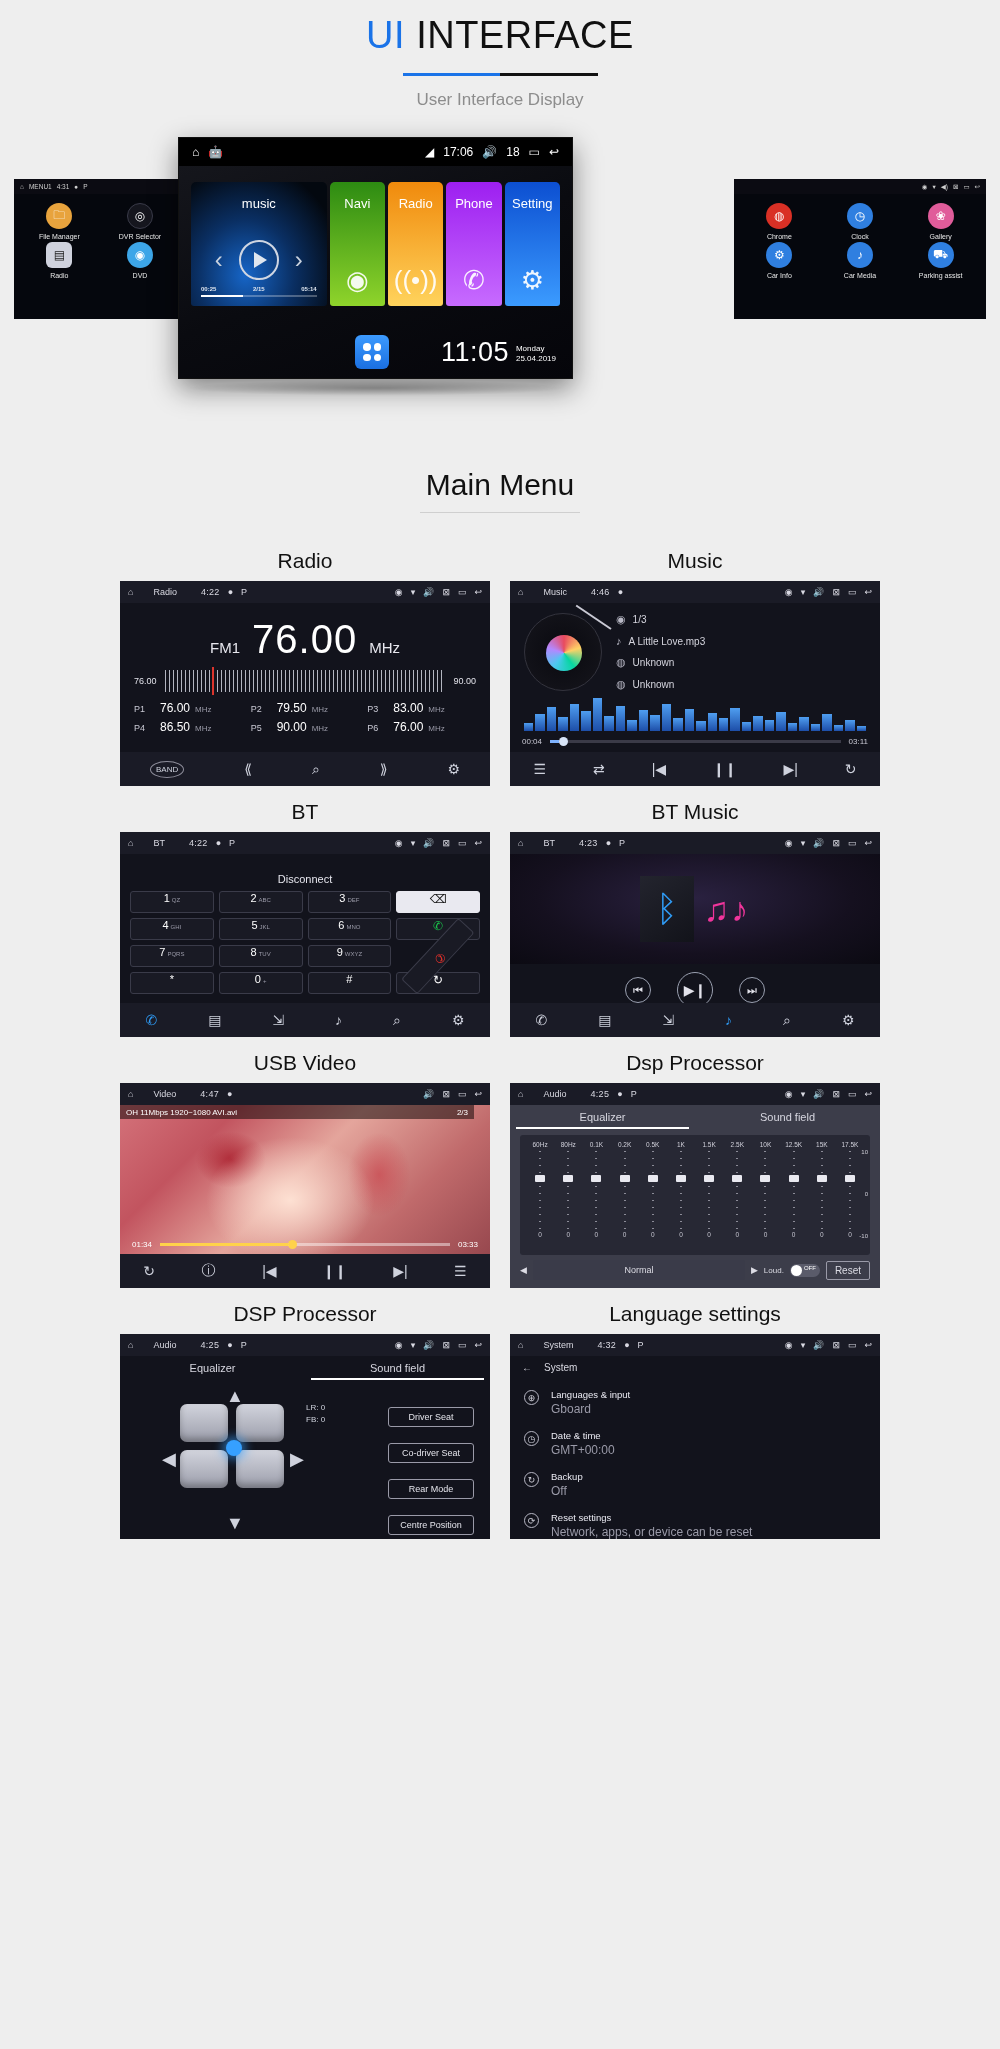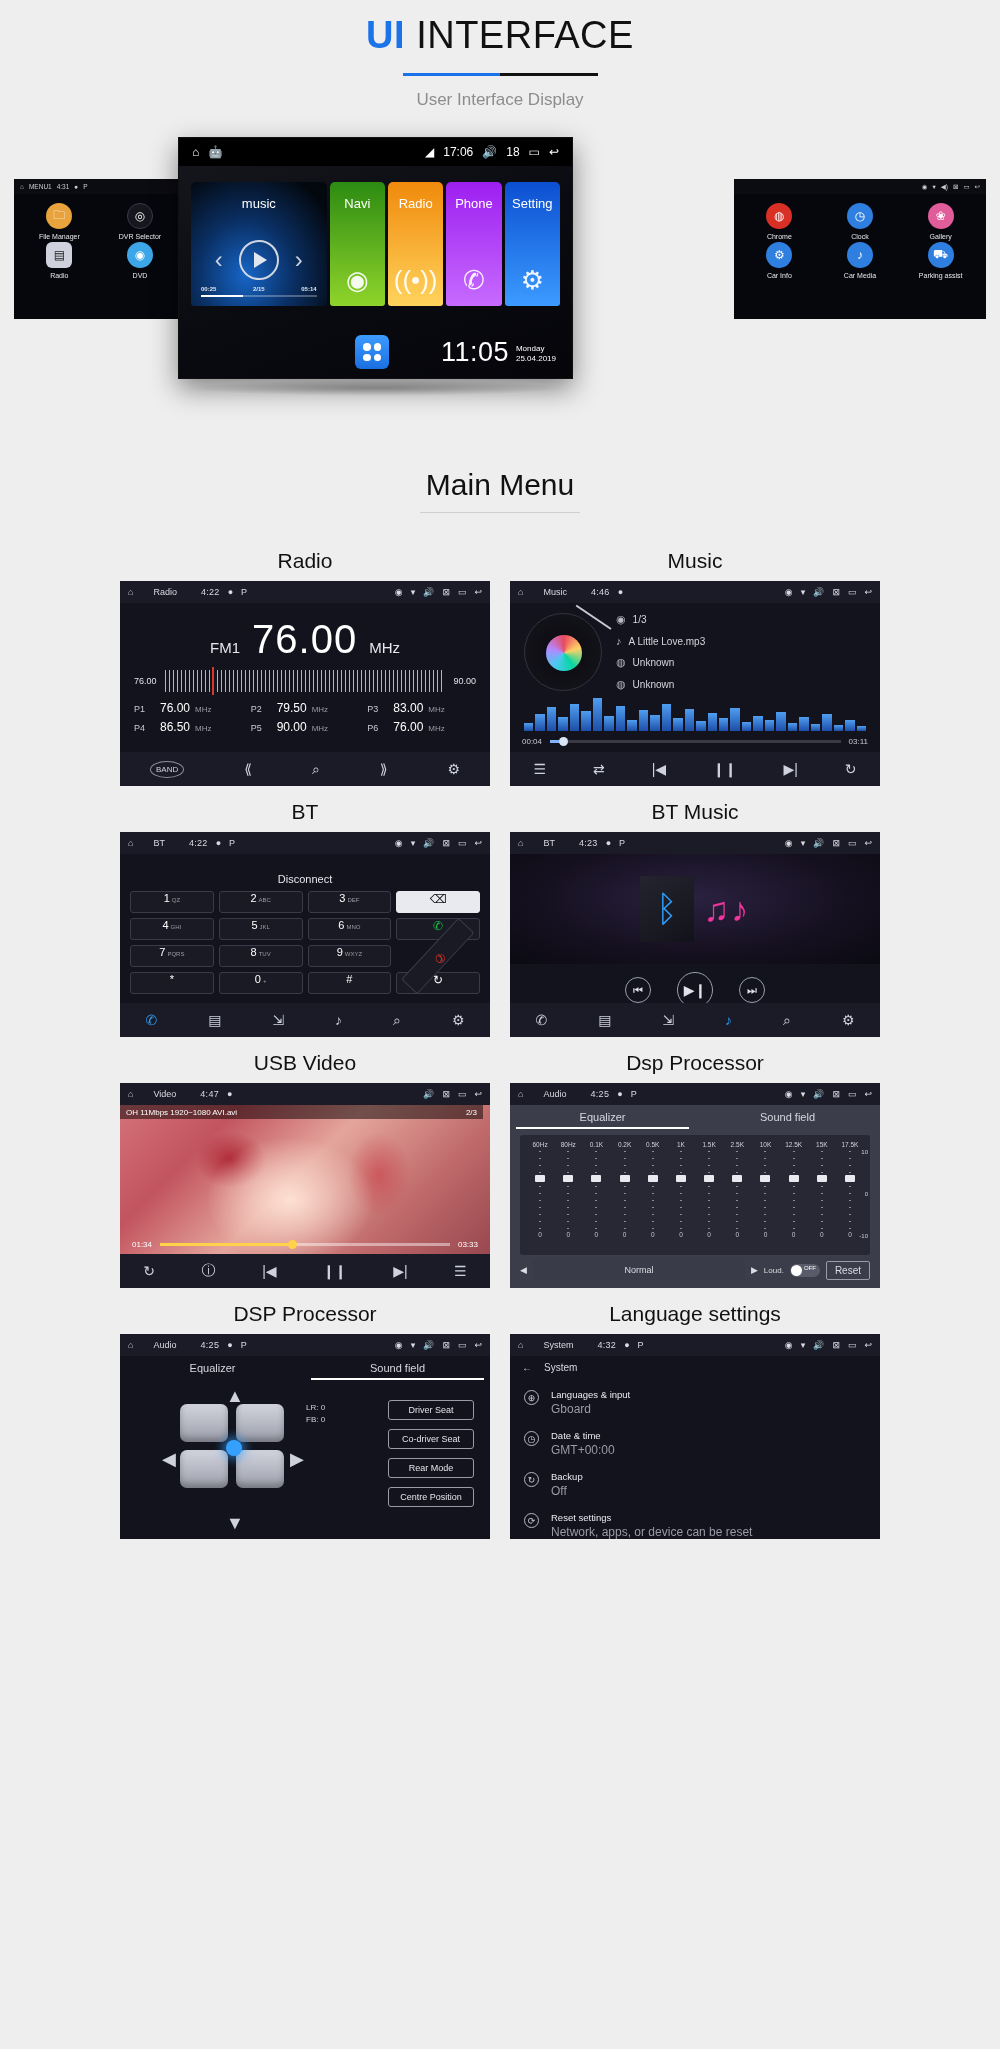--- a/index.html
+++ b/index.html
@@ -4,21 +4,21 @@
 <style>
   * { box-sizing: border-box; margin:0; padding:0; }
   body {
     width:1000px; height:2049px;
     background:#eeeeee;
     font-family:"Liberation Sans", sans-serif;
     overflow:hidden; position:relative;
   }
   
   .page-title { text-align:center; padding-top:14px; font-size:38px; font-weight:400; letter-spacing:.5px; color:#111; }
-  .page-title .ui { color:#1a73e8; font-weight:700; }
+  .page-title .ui { color:#1a73e8; font-weight:400; }
   .title-rule { width:195px; height:3px; margin:16px auto 0; display:flex; }
   .title-rule .l { flex:1; background:#1a73e8; }
   .title-rule .r { flex:1; background:#111; }
   .page-sub { text-align:center; margin-top:14px; font-size:17px; color:#8d8d8d; }
 
   
   .hero { position:relative; height:290px; margin-top:22px; }
   .dev { position:absolute; background:#05070d; overflow:hidden; }
   .dev-left  { left:14px;  top:47px; width:252px; height:140px; }
   .dev-right { right:14px; top:47px; width:252px; height:140px; }
@@ -131,21 +131,21 @@
   .circ { width:26px; height:26px; border-radius:50%; border:1px solid #9aa0b0; display:flex; align-items:center; justify-content:center; font-size:11px; color:#e2e2ea; }
   .circ.big { width:36px; height:36px; font-size:14px; }
 
   
   .vid { position:absolute; inset:22px 0 0 0; background:
      linear-gradient(135deg,#d4727a 0%,#c2545f 22%,#e4a59c 45%,#c06a6b 70%,#8d3f47 100%); }
   .vid::after { content:""; position:absolute; inset:0; background:
      radial-gradient(ellipse 120px 90px at 46% 52%, rgba(255,228,214,.95), rgba(255,200,180,0) 70%),
      radial-gradient(ellipse 50px 40px at 30% 30%, rgba(170,30,45,.85), rgba(170,30,45,0) 70%),
      radial-gradient(ellipse 45px 60px at 70% 38%, rgba(200,60,70,.6), rgba(200,60,70,0) 70%); }
-  .vid-meta { position:absolute; top:0; left:0; right:7px; height:14px; background:rgba(20,10,10,.55); display:flex; align-items:center; justify-content:space-between; padding:0 6px; font-size:8px; color:#fff; z-index:3; }
+  .vid-meta { position:absolute; top:0; left:0; right:16px; height:14px; background:rgba(20,10,10,.55); display:flex; align-items:center; justify-content:space-between; padding:0 6px; font-size:8px; color:#fff; z-index:3; }
   .vid-prog { position:absolute; left:0; right:0; bottom:34px; height:20px; display:flex; align-items:center; gap:8px; padding:0 12px; font-size:8px; color:#fff; z-index:3; }
 
   
   .tabs { display:flex; height:24px; font-size:11px; color:#d7d7e0; }
   .tab { flex:1; display:flex; align-items:center; justify-content:center; position:relative; }
   .tab.on::after { content:""; position:absolute; left:6px; right:6px; bottom:0; height:2px; background:#fff; }
   .eqpanel { margin:6px 10px 0; background:#272834; border-radius:3px; padding:6px 6px 4px; position:relative; height:120px; }
   .eqhead { display:flex; font-size:6.5px; color:#d0d0da; }
   .eqhead span { flex:1; text-align:center; }
   .sliders { display:flex; height:78px; margin-top:3px; }
@@ -164,21 +164,21 @@
   
   .sf-body { position:relative; height:160px; }
   .sf-seats { position:absolute; left:58px; top:24px; width:112px; height:86px; }
   .seat { position:absolute; width:48px; height:38px; background:linear-gradient(180deg,#d2d4dd,#9b9daa); border-radius:7px; box-shadow:inset 0 -4px 6px rgba(0,0,0,.25); }
   .seat.tl{left:2px; top:0;} .seat.tr{left:58px; top:0;}
   .seat.bl{left:2px; top:46px;} .seat.br{left:58px; top:46px;}
   .sf-dot { position:absolute; left:48px; top:36px; width:16px; height:16px; border-radius:50%; background:#36a0ff; box-shadow:0 0 10px 4px rgba(54,160,255,.55); }
   .arrow { position:absolute; color:#cfd2dd; font-size:18px; }
   .sf-info { position:absolute; left:186px; top:22px; font-size:8px; color:#cfd2dd; line-height:1.5; }
   .sf-btns { position:absolute; right:16px; top:20px; display:flex; flex-direction:column; gap:9px; }
-  .sfb { width:86px; height:20px; border:1px solid #9a9aa8; border-radius:3px; display:flex; align-items:center; justify-content:center; font-size:9px; color:#e3e3ea; }
+  .sfb { width:86px; height:20px; border:1px solid #9a9aa8; border-radius:3px; display:flex; align-items:center; justify-content:center; font-size:9px; color:#e3e3ea;margin-top:7px; }
 
   
   .ls-sub { height:22px; display:flex; align-items:center; gap:12px; padding:0 12px; font-size:10px; color:#d7d7e0; }
   .ls-list { padding:4px 0; }
   .ls-item { display:flex; align-items:flex-start; gap:12px; padding:7px 14px; }
   .ls-ic { width:15px; height:15px; border:1px solid #b7b7c4; border-radius:50%; display:flex; align-items:center; justify-content:center; font-size:9px; color:#cfcfd8; flex:none; margin-top:1px; }
   .ls-t { font-size:9.5px; color:#eaeaf2; }
   .ls-d { font-size:12px; color:#9a9aa8; margin-top:2px; }
 </style>
 </head>

